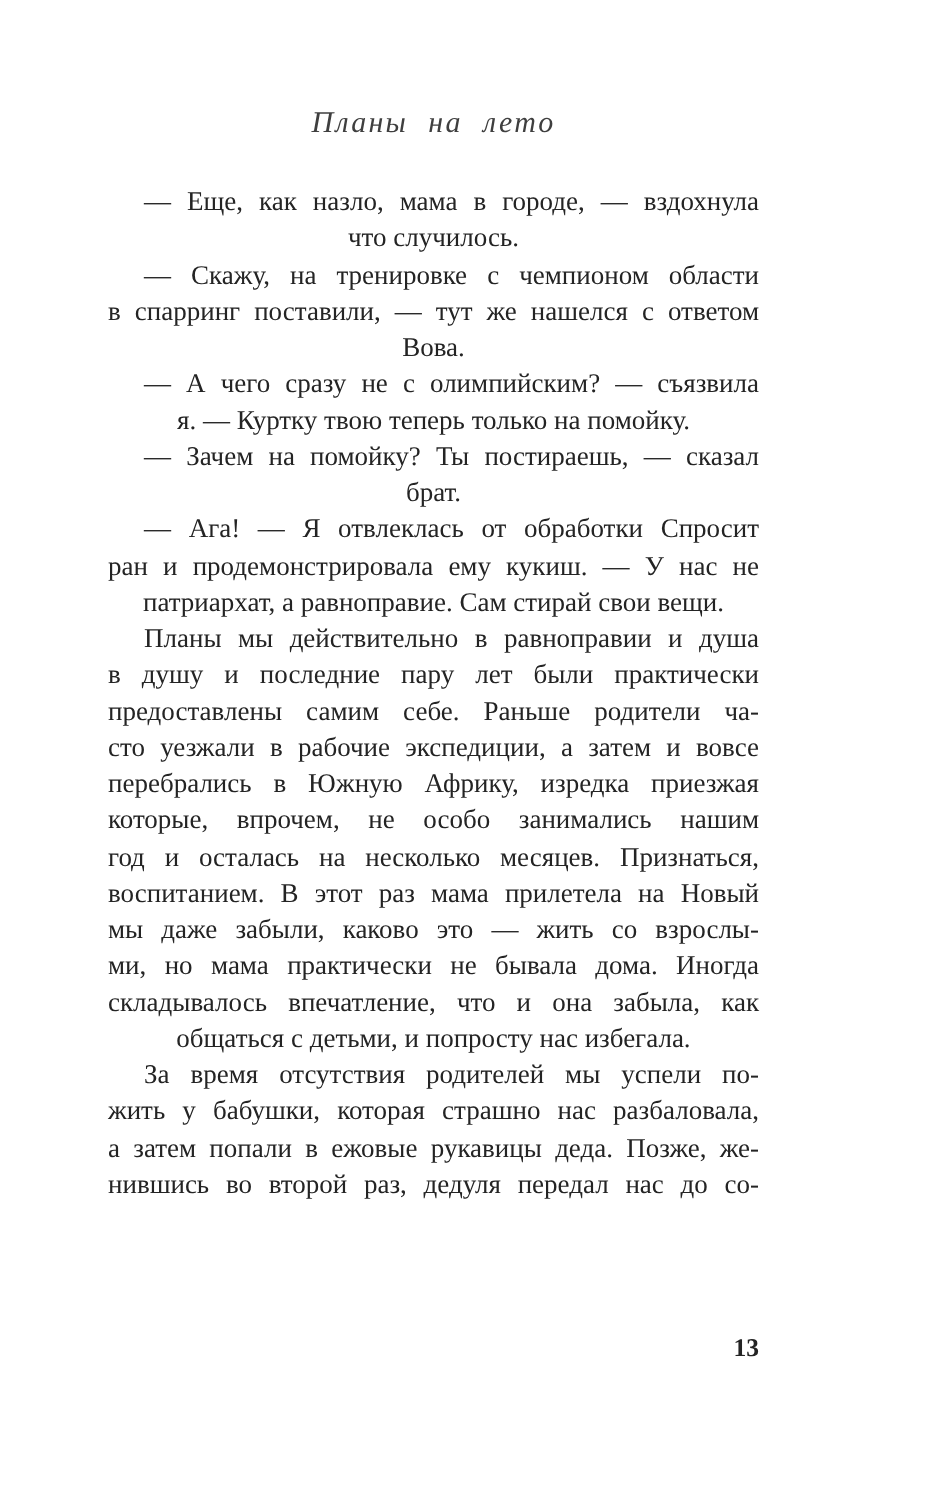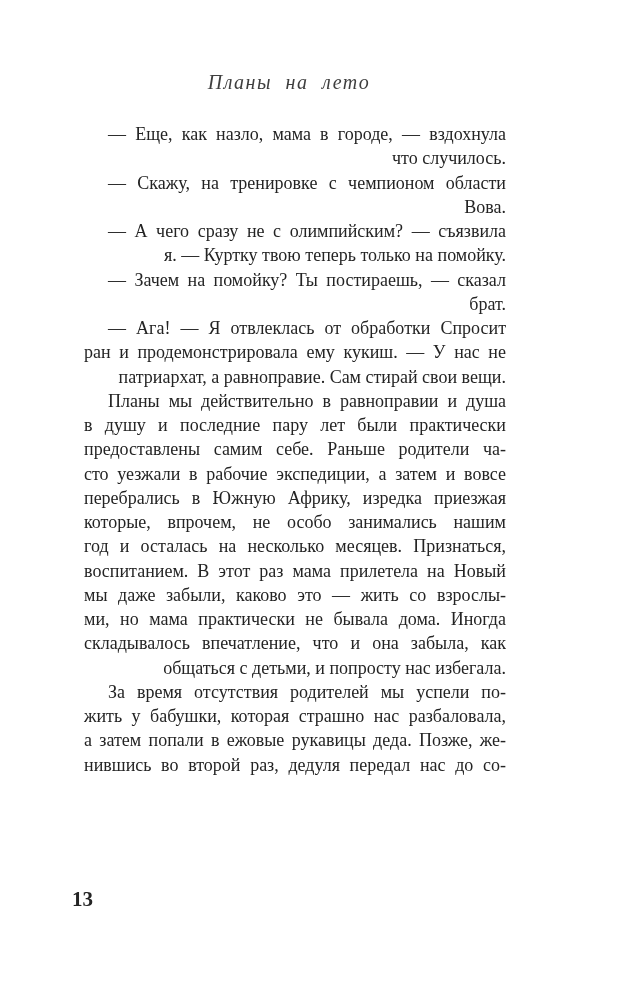--- a/index.html
+++ b/index.html
@@ -33,53 +33,53 @@
   .page-body {
     position: absolute;
     top: 122px;
     left: 72px;
     width: 434px;
     font-size: 18px;
     line-height: 24.25px;
     color: var(--text);
   }
   .line {
-    text-align: right;
+    text-align: center;
     text-justify: inter-word;
   }
   .line.j {
     text-align: justify;
     text-align-last: justify;
-    margin-left: 12px;
   }
   .line.indent {
     text-indent: 24px;
   }
   .page-number {
     position: absolute;
     top: 888px;
     left: 72px;
     width: 434px;
-    text-align: left;
+    text-align: right;
     font-weight: bold;
-    font-size: 21px;
+    font-size: 17px;
     line-height: 22px;
     color: var(--text);
   }
 </style>
 </head>
 <body>
 
 <div class="page">
   <div class="running-header">Планы на лето</div>
 
   <div class="page-body">
       <div class="line indent j">— Еще, как назло, мама в городе, — вздохнула</div>
       <div class="line">что случилось.</div>
       <div class="line indent j">— Скажу, на тренировке с чемпионом области</div>
+      <div class="line j">в спарринг поставили, — тут же нашелся с ответом</div>
       <div class="line">Вова.</div>
       <div class="line indent j">— А чего сразу не с олимпийским? — съязвила</div>
       <div class="line">я. — Куртку твою теперь только на помойку.</div>
       <div class="line indent j">— Зачем на помойку? Ты постираешь, — сказал</div>
       <div class="line">брат.</div>
       <div class="line indent j">— Ага! — Я отвлеклась от обработки Спросит</div>
       <div class="line j">ран и продемонстрировала ему кукиш. — У нас не</div>
       <div class="line">патриархат, а равноправие. Сам стирай свои вещи.</div>
       <div class="line indent j">Планы мы действительно в равноправии и душа</div>
       <div class="line j">в душу и последние пару лет были практически</div>

